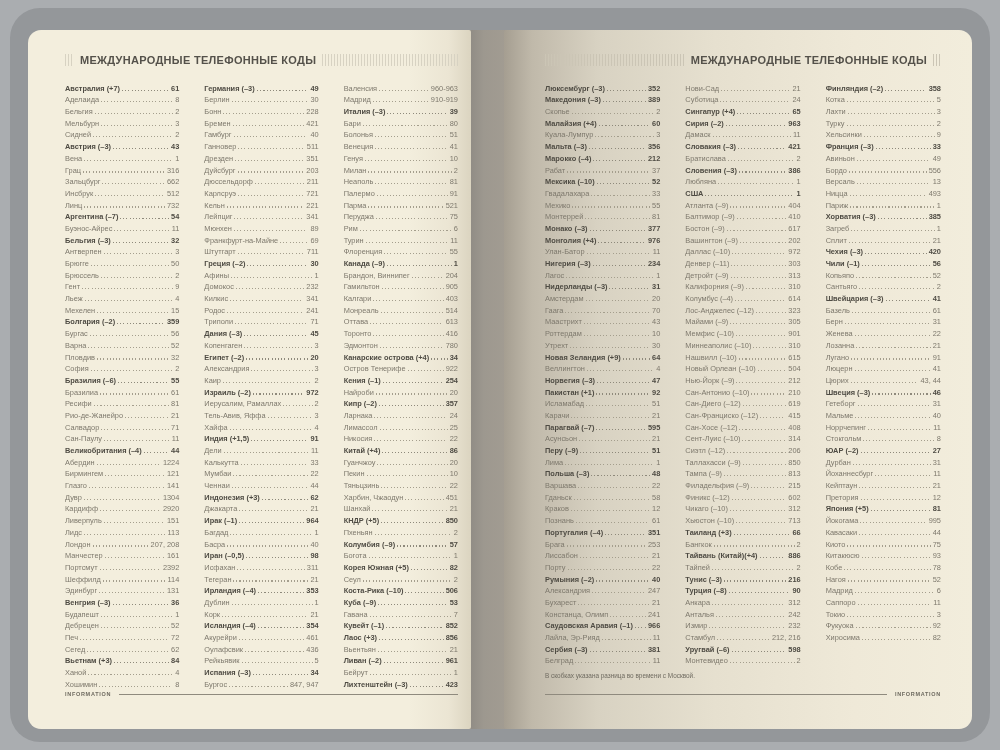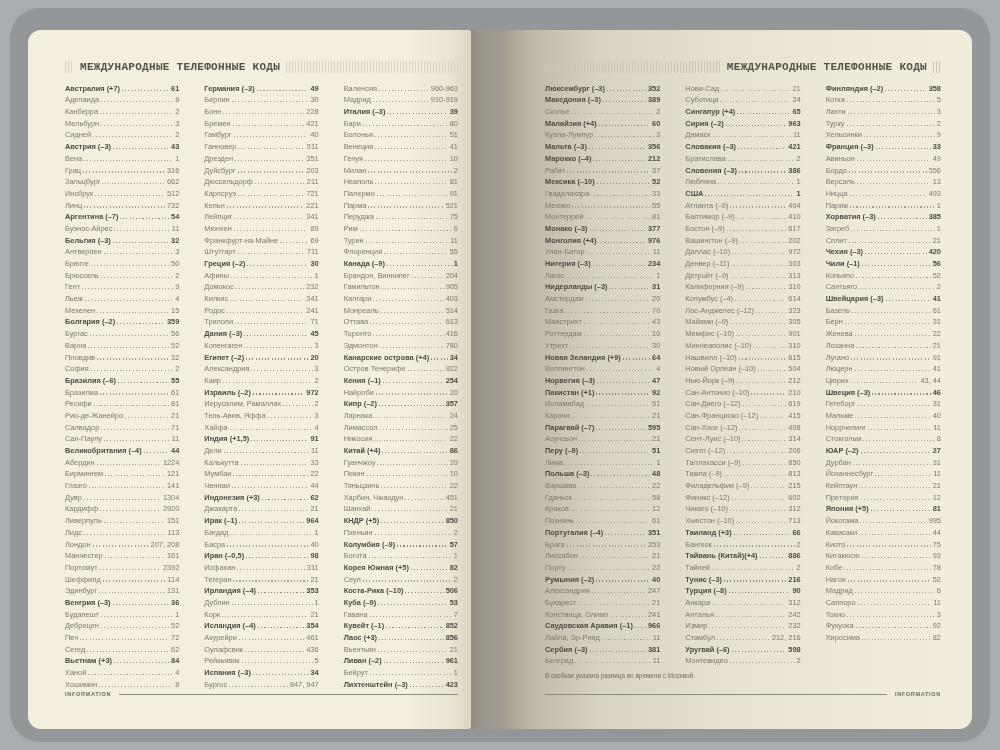--- a/index.html
+++ b/index.html
@@ -7,21 +7,21 @@
        font-family:"Liberation Sans",sans-serif;}
   .cover{position:absolute;left:10px;top:8px;width:980px;height:734px;background:#94979a;
          border-radius:30px;}
   .spine{position:absolute;left:469px;top:30px;width:37px;height:699px;
          background:linear-gradient(90deg,#8f8b84,#9d988f 40%,#a29c92);}
   .page{position:absolute;top:30px;height:699px;}
   .page.left{left:28px;width:443px;border-radius:13px 2px 2px 13px;
     background:linear-gradient(90deg,#f3eedd 0,#f3eedd 86%,#ebe5d3 95%,#dbd4c0 100%);}
   .page.right{left:504px;width:468px;border-radius:2px 13px 13px 2px;
     background:linear-gradient(90deg,#a59e91 0,#c0b9aa 6%,#d8d2c2 20%,#e6e0cf 45%,#efe9d8 75%,#f2eddc 100%);}
-  .hdr{position:absolute;top:31px;display:flex;align-items:flex-start;height:15px;font-family:Liberation Mono, monospace;}
+  .hdr{position:absolute;top:22px;display:flex;align-items:center;height:15px;}
   .page.left .hdr{left:37px;right:13px;}
   .page.right .hdr{left:41px;right:30px;}
   .title{font-size:11px;font-weight:bold;color:#54514a;letter-spacing:.3px;white-space:nowrap;
          padding:0 6px;}
   .hatch{height:12px;background:repeating-linear-gradient(90deg,#d7d2c2 0 1px,rgba(0,0,0,0) 1px 3px);}
   .page.right .hatch{background:repeating-linear-gradient(90deg,#cbc5b5 0 1px,rgba(0,0,0,0) 1px 3px);}
   .hatch.sm{width:9px;}
   .hatch.fill{flex:1;}
   .cols{position:absolute;top:52px;display:flex;gap:25px;}
   .page.left .cols{left:37px;right:13px;}
@@ -59,21 +59,21 @@
           <span class="n">Австралия (+7)</span>
           <span class="lead"></span>
           <span class="c">61</span>
         </div>
         <div class="row">
           <span class="n">Аделаида</span>
           <span class="lead"></span>
           <span class="c">8</span>
         </div>
         <div class="row">
-          <span class="n">Канберра</span>
+          <span class="n">Бельгия</span>
           <span class="lead"></span>
           <span class="c">2</span>
         </div>
         <div class="row">
           <span class="n">Мельбурн</span>
           <span class="lead"></span>
           <span class="c">3</span>
         </div>
         <div class="row">
           <span class="n">Сидней</span>

